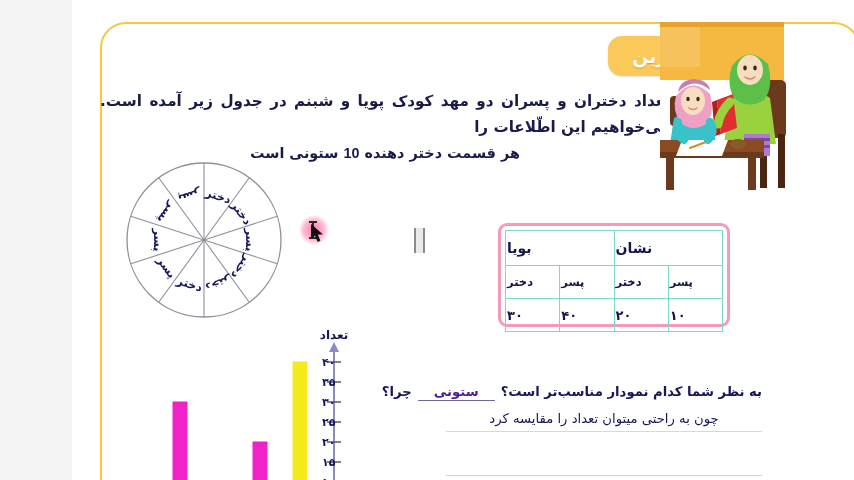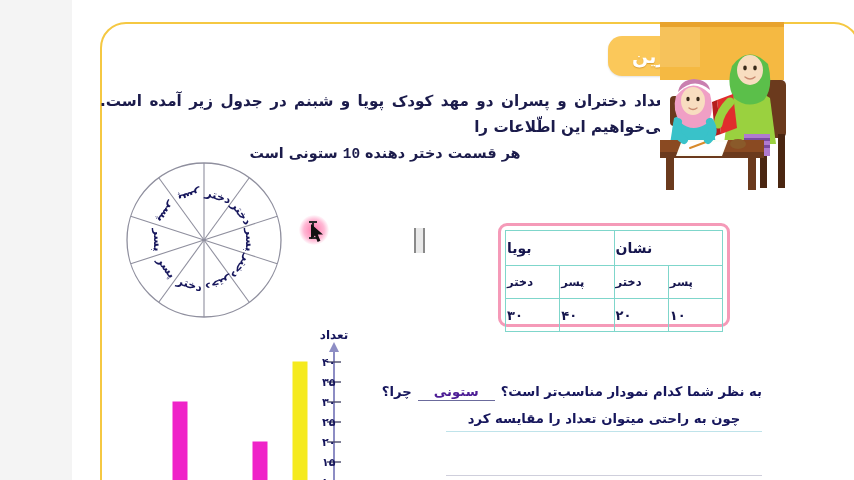--- a/index.html
+++ b/index.html
@@ -42,21 +42,21 @@
 
   
   .prompt{
     position:absolute;left:100px;top:88px;width:570px;
     text-align:justify;direction:rtl;
     color:#1b1b4b;font-size:15.2px;line-height:26px;font-weight:600;
   }
   .prompt .l{display:block;}
   .prompt .l2{text-align:center;}
   .prompt .l3{text-align:center;font-size:14.4px;}
-  .prompt .num{font-family:Liberation Mono, monospace;}
+  .prompt .num{font-family:Liberation Sans, sans-serif;}
 
   
   .pie-wrap{position:absolute;left:118px;top:156px;width:172px;height:168px;}
   .pie-wrap svg{display:block;}
   .pie-lbl{
     font-family:"DejaVu Sans","Liberation Sans",sans-serif;
     font-size:11.5px;font-weight:bold;fill:#16165c;
   }
 
   
@@ -114,21 +114,21 @@
   }
   .q-row .fill{
     color:#4c1d95;font-weight:bold;font-size:13.2px;
     border-bottom:1.2px solid #6b6b9c;padding:0 16px 1px 16px;margin:0 2px;
   }
   .ans-line{
     margin-top:7px;height:23px;border-bottom:1.4px solid #bfe3ea;
     text-align:center;
   }
   .ans-line span{
-    color:#16165c;font-size:13.2px;font-weight:bold;
+    color:#16165c;font-size:13.2px;font-weight:normal;
   }
   .ans-line.blank{margin-top:20px;border-bottom:1.4px solid #cfcfdc;}
 </style>
 </head>
 <body>
 
 <div id="stage">
 
   <div class="gutter l"></div>
   <div class="gutter r"></div>

